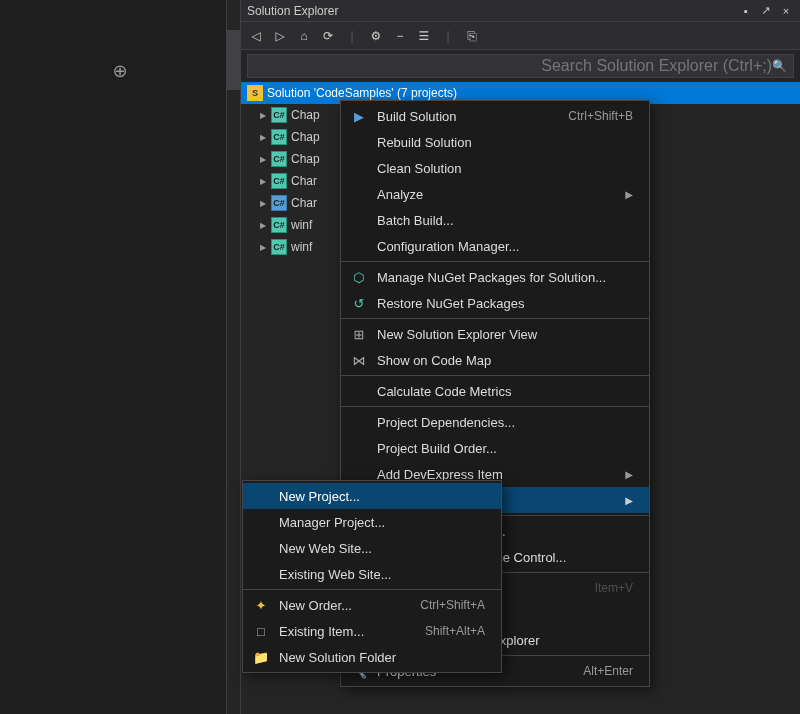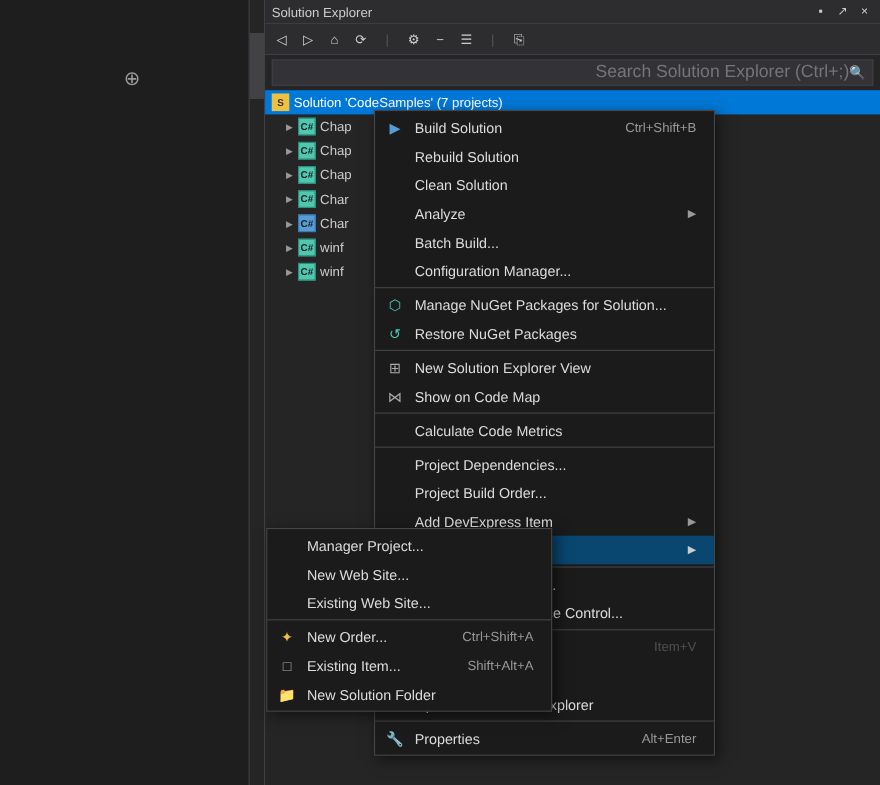--- a/index.html
+++ b/index.html
@@ -430,20 +430,23 @@
 
   <div class="ctx-item">
     <span class="ctx-icon" style="color:#aaa;">🔧</span>
     <span class="ctx-item-text">Properties</span>
     <span class="ctx-shortcut">Alt+Enter</span>
   </div>
 </div>
 
 <div class="context-menu-add">
 
+  <div class="ctx-item highlighted">
+    <span class="ctx-item-text">New Project...</span>
+  </div>
 
   <div class="ctx-item">
     <span class="ctx-item-text">Manager Project...</span>
   </div>
 
   <div class="ctx-item">
     <span class="ctx-item-text">New Web Site...</span>
   </div>
 
   <div class="ctx-item">

